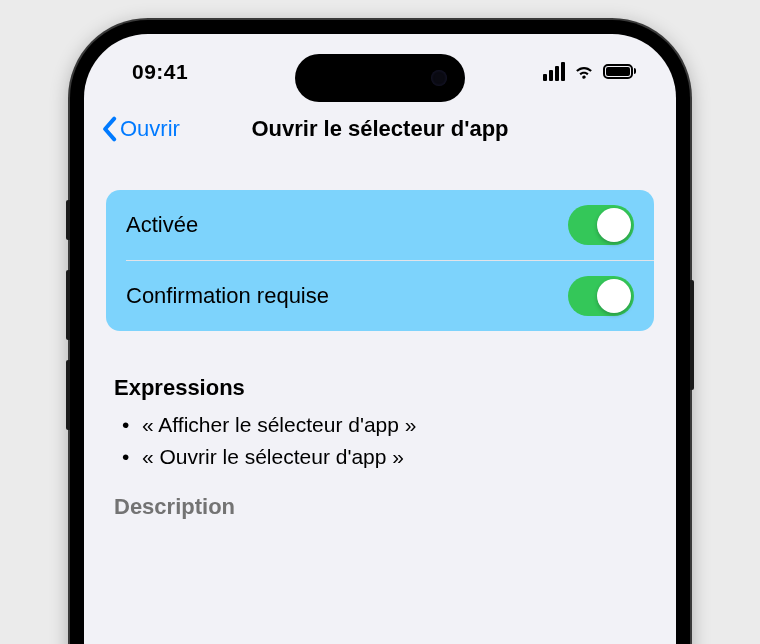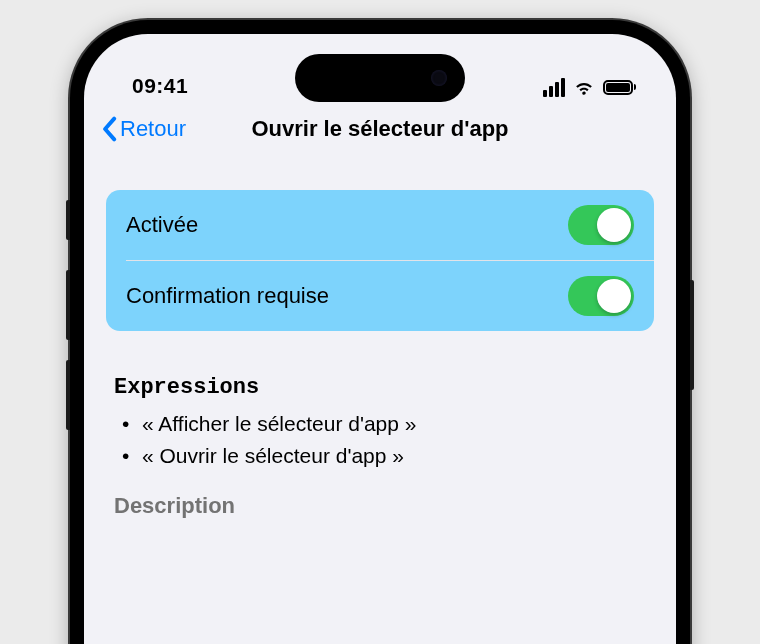--- a/index.html
+++ b/index.html
@@ -50,21 +50,21 @@
       justify-content: flex-end;
       padding-right: 18px;
     }
     .camera-dot {
       width: 16px; height: 16px; background: #0a0a12; border-radius: 50%;
       box-shadow: inset 0 0 3px rgba(60,60,120,0.4);
     }
     .status-bar {
       display: flex;
       justify-content: space-between;
-      align-items: flex-end;
+      align-items: flex-start;
       padding: 26px 40px 6px 48px;
       height: 70px;
     }
     .status-time { font-size: 21px; font-weight: 600; letter-spacing: 0.5px; }
     .status-right { display: flex; align-items: center; gap: 8px; }
     .signal-bars { display: flex; align-items: flex-end; gap: 2px; }
     .signal-bars span { width: 4px; background: #000; border-radius: 1px; }
     .signal-bars span:nth-child(1){height:7px} .signal-bars span:nth-child(2){height:11px}
     .signal-bars span:nth-child(3){height:15px} .signal-bars span:nth-child(4){height:19px}
     .wifi-icon svg { width: 22px; height: 22px; display:block; }
@@ -98,21 +98,21 @@
     .sep { height: 1px; background: #e3e3e8; margin-left: 20px; }
     .switch {
       width: 66px; height: 40px; background: #34c759; border-radius: 20px;
       position: relative; cursor: pointer; flex-shrink: 0;
     }
     .switch-knob {
       position: absolute; right: 3px; top: 3px; width: 34px; height: 34px;
       background: #fff; border-radius: 50%; box-shadow: 0 2px 4px rgba(0,0,0,0.25);
     }
     .section-title {
-      font-size: 22px; font-weight: 700; color: #000; margin-top: 44px; padding: 0 8px; font-family: Liberation Mono, monospace;
+      font-size: 22px; font-weight: 700; color: #000; margin-top: 44px; padding: 0 8px;
     }
     .bullets { list-style: none; padding: 8px 0 0 36px; }
     .bullets li { font-size: 21px; color: #000; line-height: 1.5; position: relative; }
     .bullets li::before { content: "•"; position: absolute; left: -20px; }
     .desc-title { font-size: 22px; font-weight: 700; color: #737373; margin-top: 22px; padding: 0 8px; }
   </style>
 </head>
 <body>
 
 <div class="phone-frame">
@@ -149,21 +149,21 @@
       </div>
     </div>
 
     <div class="nav-bar">
       <div class="back-group">
         <span class="chevron-back">
           <svg viewBox="0 0 12 20">
               <path fill="none" stroke="#007aff" stroke-width="3" stroke-linecap="round" stroke-linejoin="round" d="M10 2 3 10l7 8"></path>
             </svg>
         </span>
-        <span>Retour</span>
+        <span>Ouvrir</span>
       </div>
       <div class="nav-title">Ouvrir le sélecteur d'app</div>
     </div>
 
     <div class="content">
 
       <div class="group">
         <div class="row">
           <span>Activée</span>
           <div class="switch">

